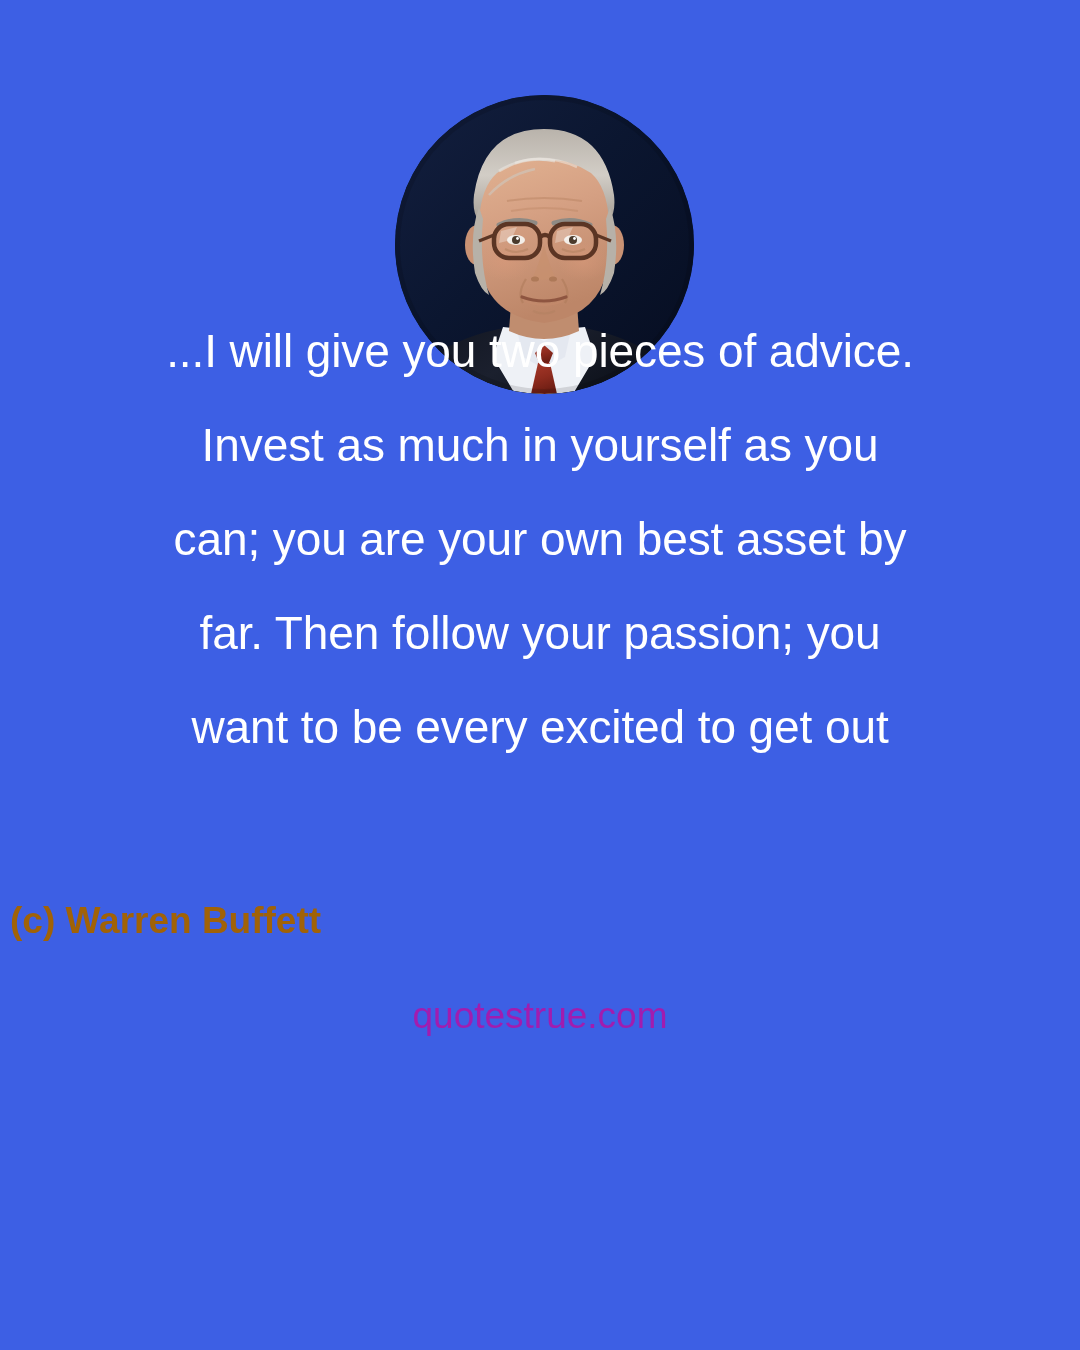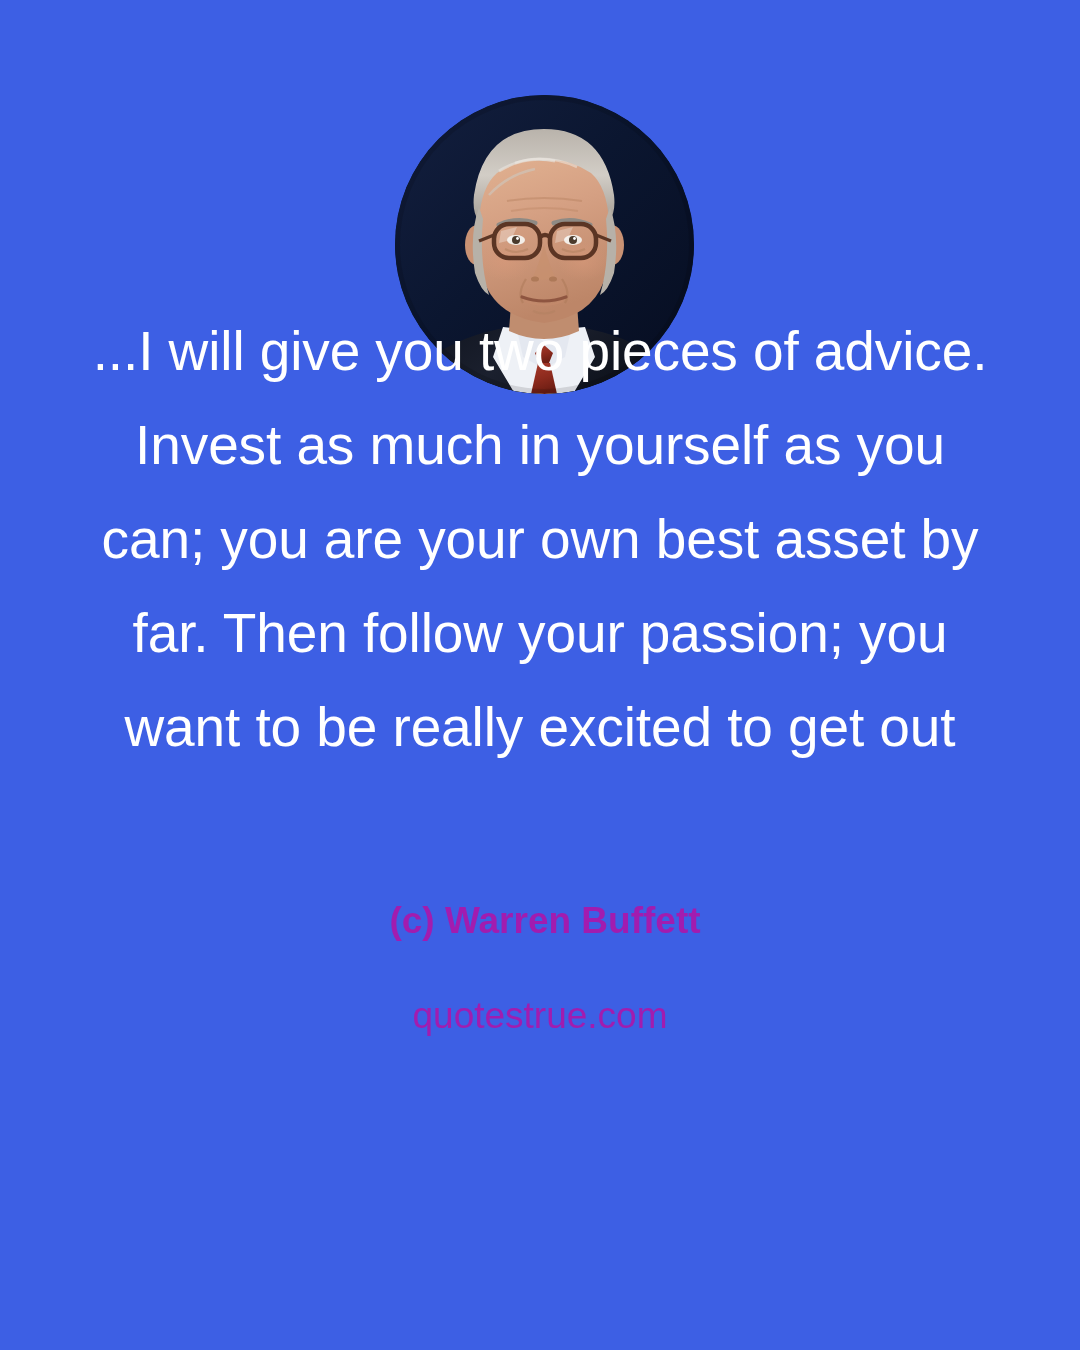--- a/index.html
+++ b/index.html
@@ -44,41 +44,41 @@
   }
 
   
   .quote-block {
     position: absolute;
     left: 0;
     right: 0;
     top: 304px;
     text-align: center;
     color: #ffffff;
-    font-size: 55px;
+    font-size: 46px;
     font-weight: 400;
     line-height: 94px;
     letter-spacing: -0.1px;
     padding: 0 60px;
     box-sizing: border-box;
   }
 
   .quote-line {
     display: block;
     white-space: nowrap;
   }
 
   
   .attribution {
     position: absolute;
     left: 10px;
     right: 0;
     top: 897px;
-    text-align: center;
-    color: #a21caf;
+    text-align: left;
+    color: #a16207;
     font-size: 37px;
     font-weight: 700;
     line-height: 48px;
     white-space: nowrap;
   }
 
   
   .website {
     position: absolute;
     left: 0;
@@ -224,20 +224,20 @@
         <circle cx="149.5" cy="149.5" r="149.5" fill="none" stroke="#000000" stroke-width="10" opacity="0.12"></circle>
       </g>
     </svg>
   </div>
 
   <div class="quote-block">
     <span class="quote-line">...I will give you two pieces of advice.</span>
     <span class="quote-line">Invest as much in yourself as you</span>
     <span class="quote-line">can; you are your own best asset by</span>
     <span class="quote-line">far. Then follow your passion; you</span>
-    <span class="quote-line">want to be really excited to get out</span>
+    <span class="quote-line">want to be every excited to get out</span>
   </div>
 
   <div class="attribution">(c) Warren Buffett</div>
 
   <div class="website">quotestrue.com</div>
 
 </div>
 
 </body></html>

